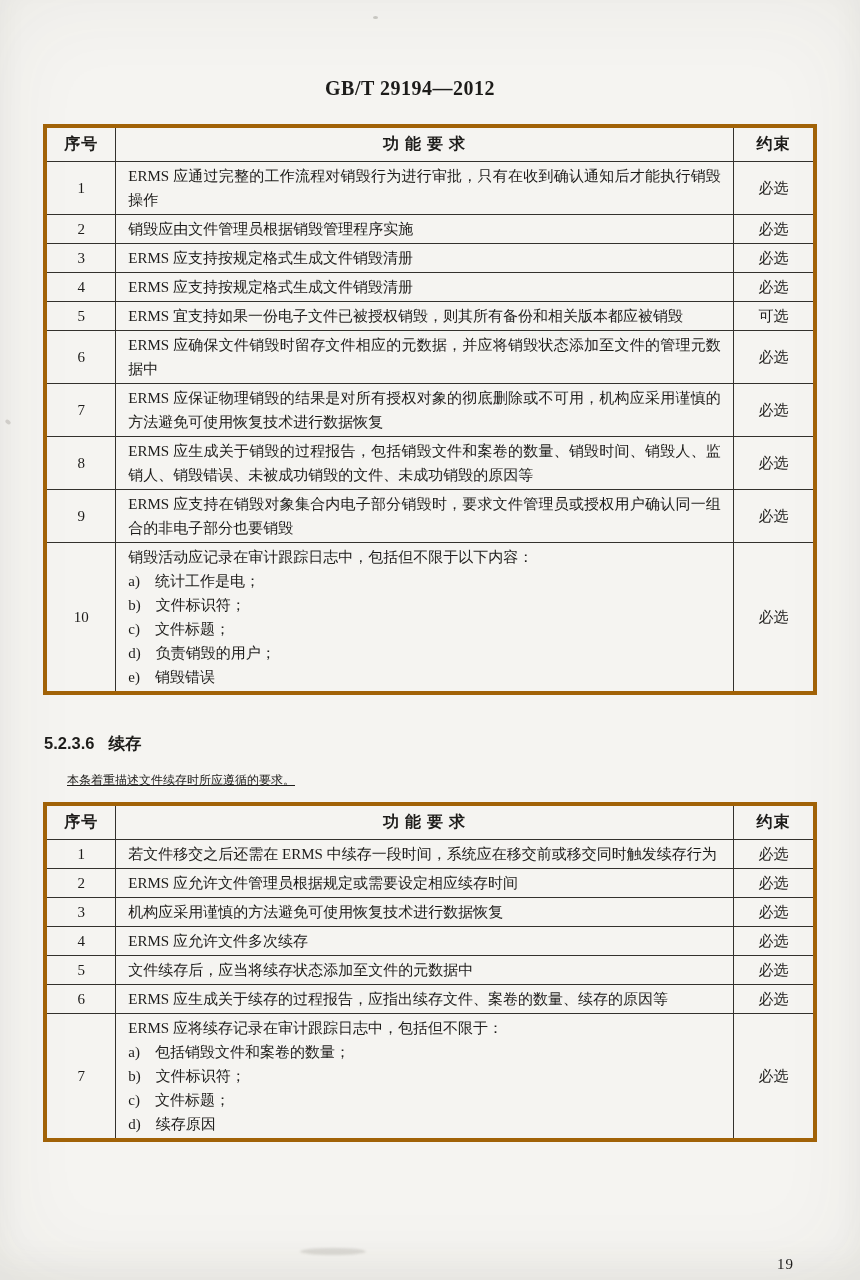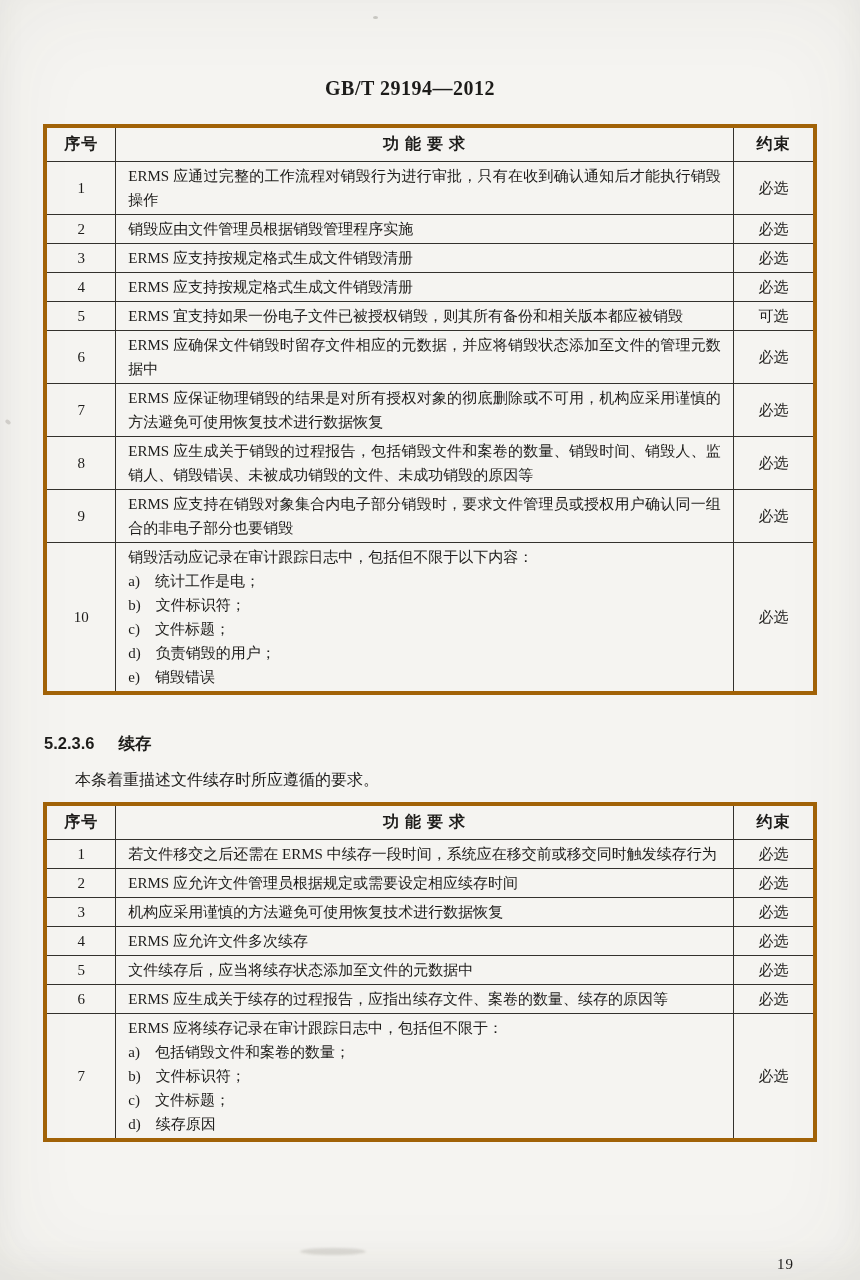--- a/index.html
+++ b/index.html
@@ -54,28 +54,29 @@
   }
   td.req div { min-height:24px; }
 
   .sec-heading {
     margin:38px 0 0 1px;
     font-family:"Liberation Sans","DejaVu Sans",sans-serif;
     font-weight:700;
     font-size:16.5px;
     line-height:21px;
     display:flex;
-    gap:24px;
+    gap:14px;
   }
   .sec-paragraph {
     margin:14px 0 0 0;
     text-indent:2em;
-    font-size:16px;
+    font-size:12px;
     line-height:24px;
     text-align:justify;
+    text-decoration:underline;
   }
   .sec-paragraph.last { margin-top:16px; }
   .sec-heading.h2 { margin-top:40px; }
 
   .page-number {
     position:absolute;
     top:1256px;
     right:66px;
     font-size:15px;
     letter-spacing:1px;

